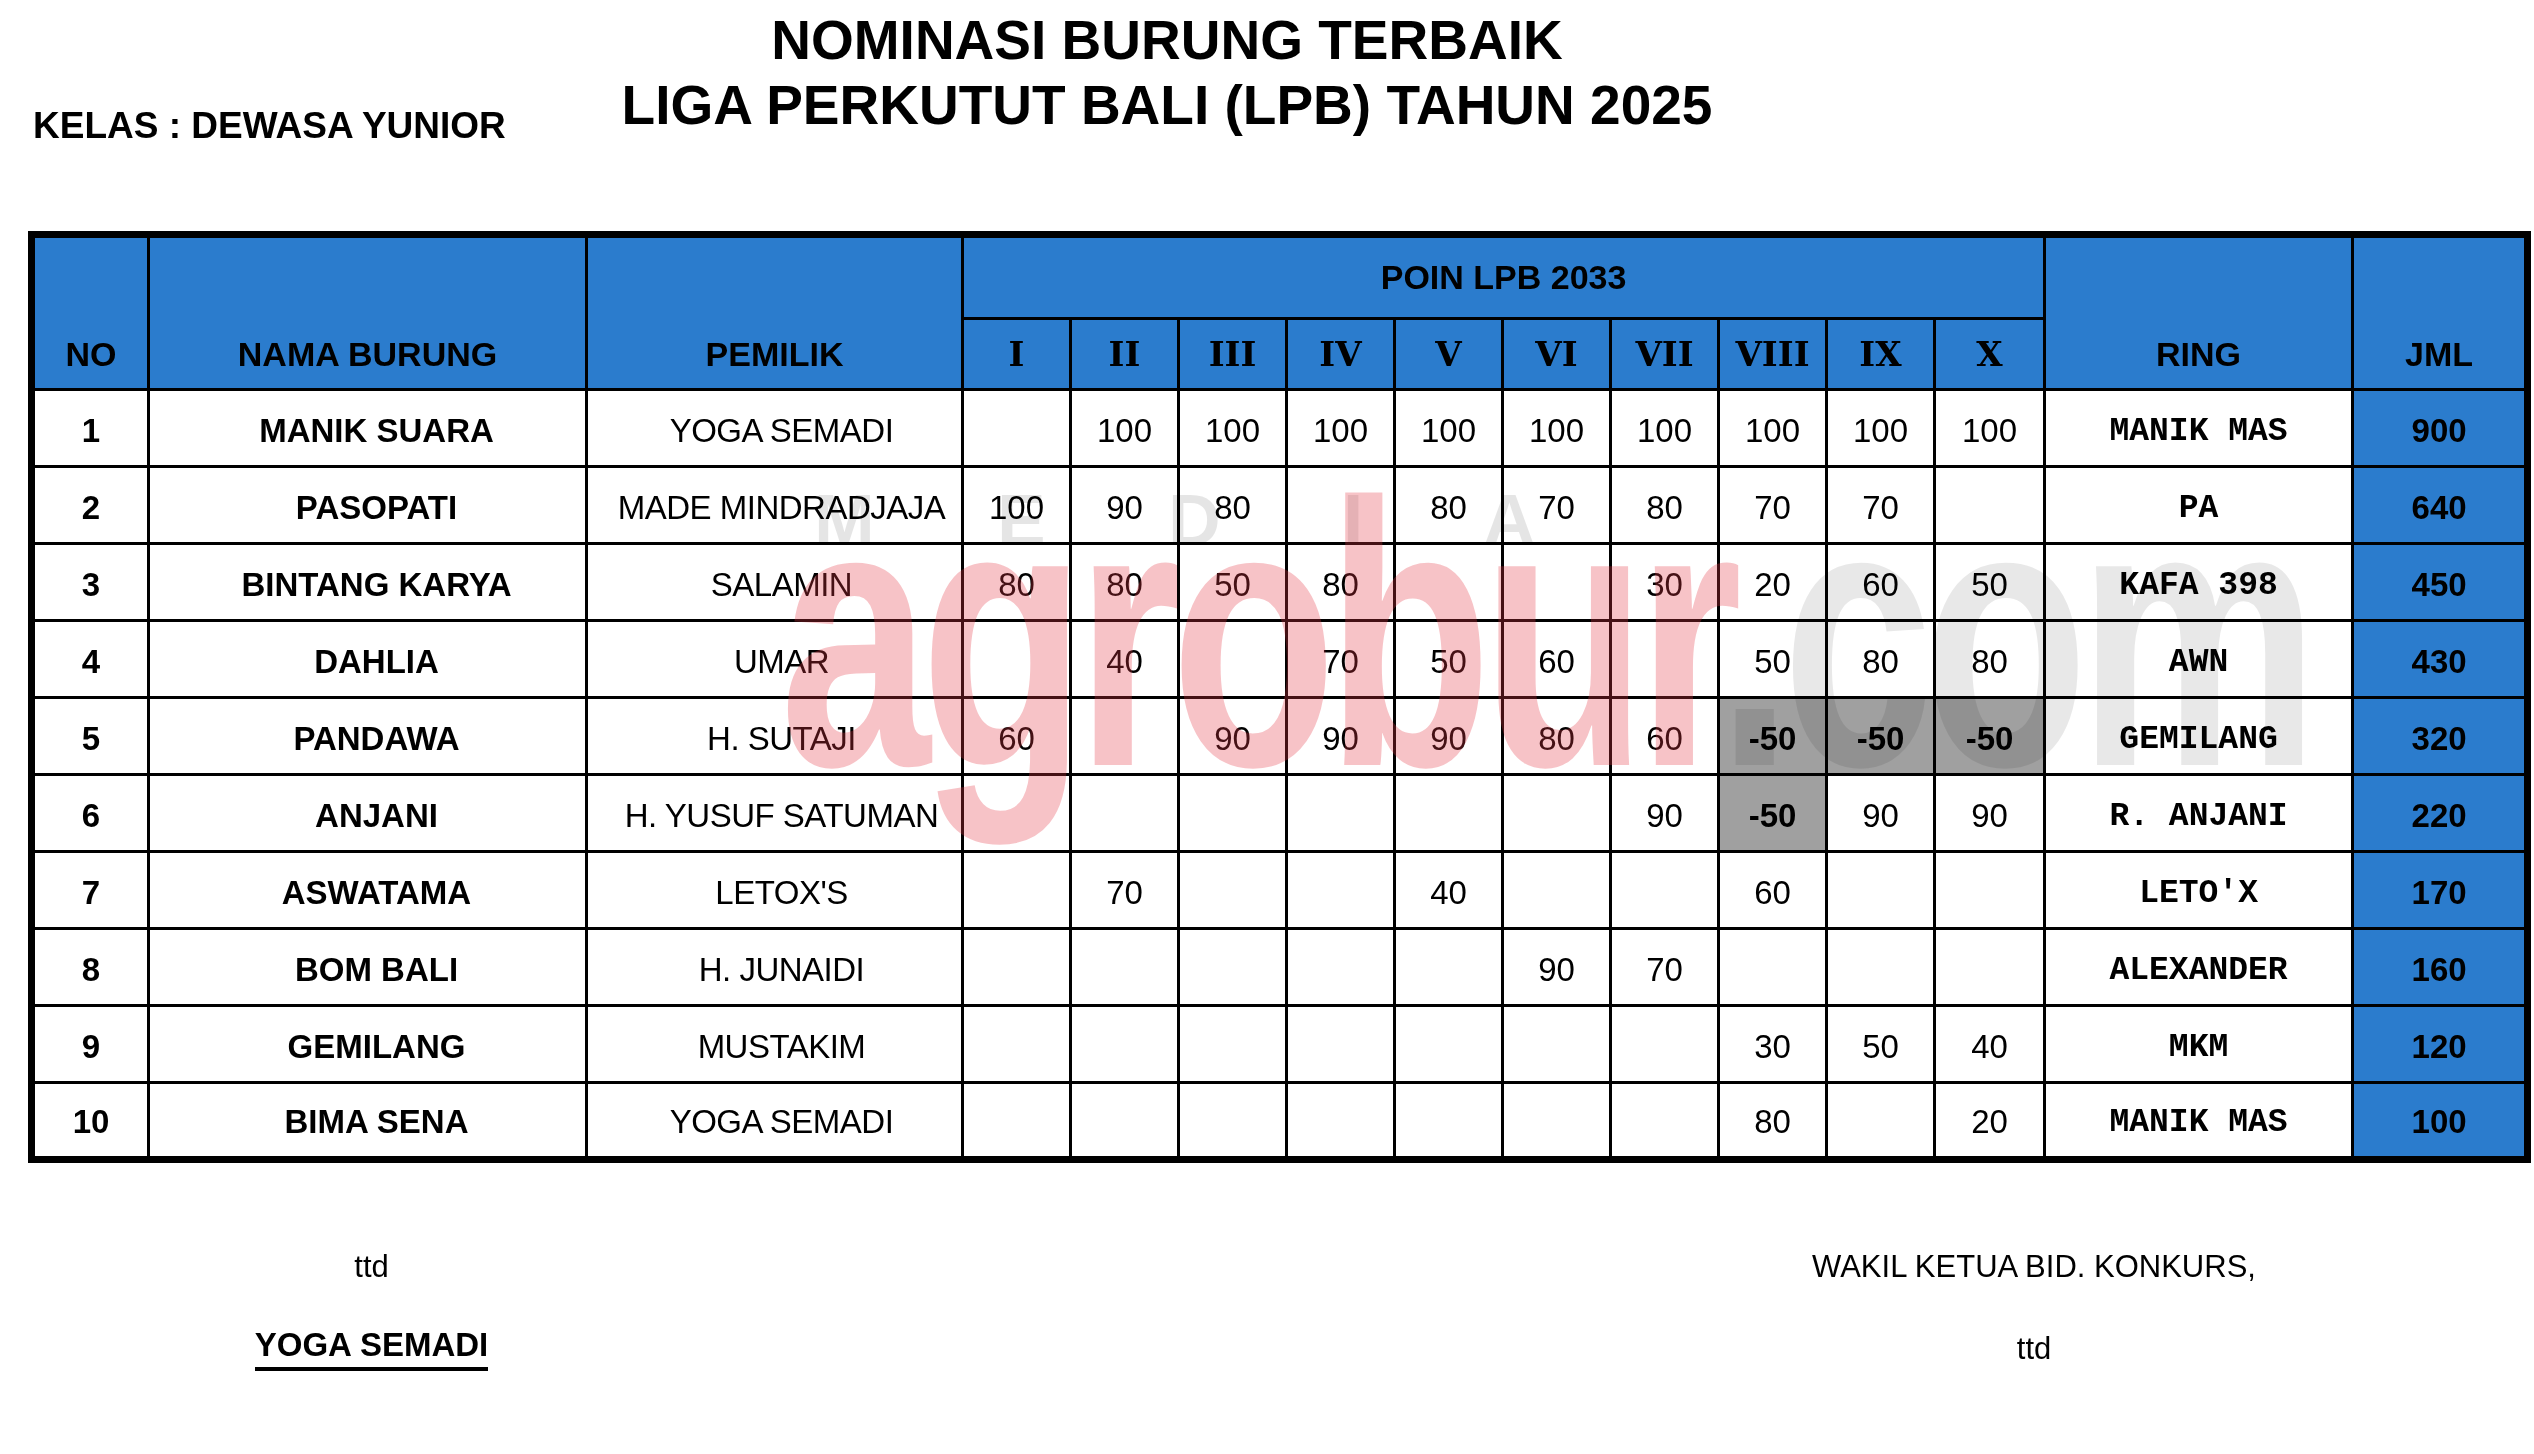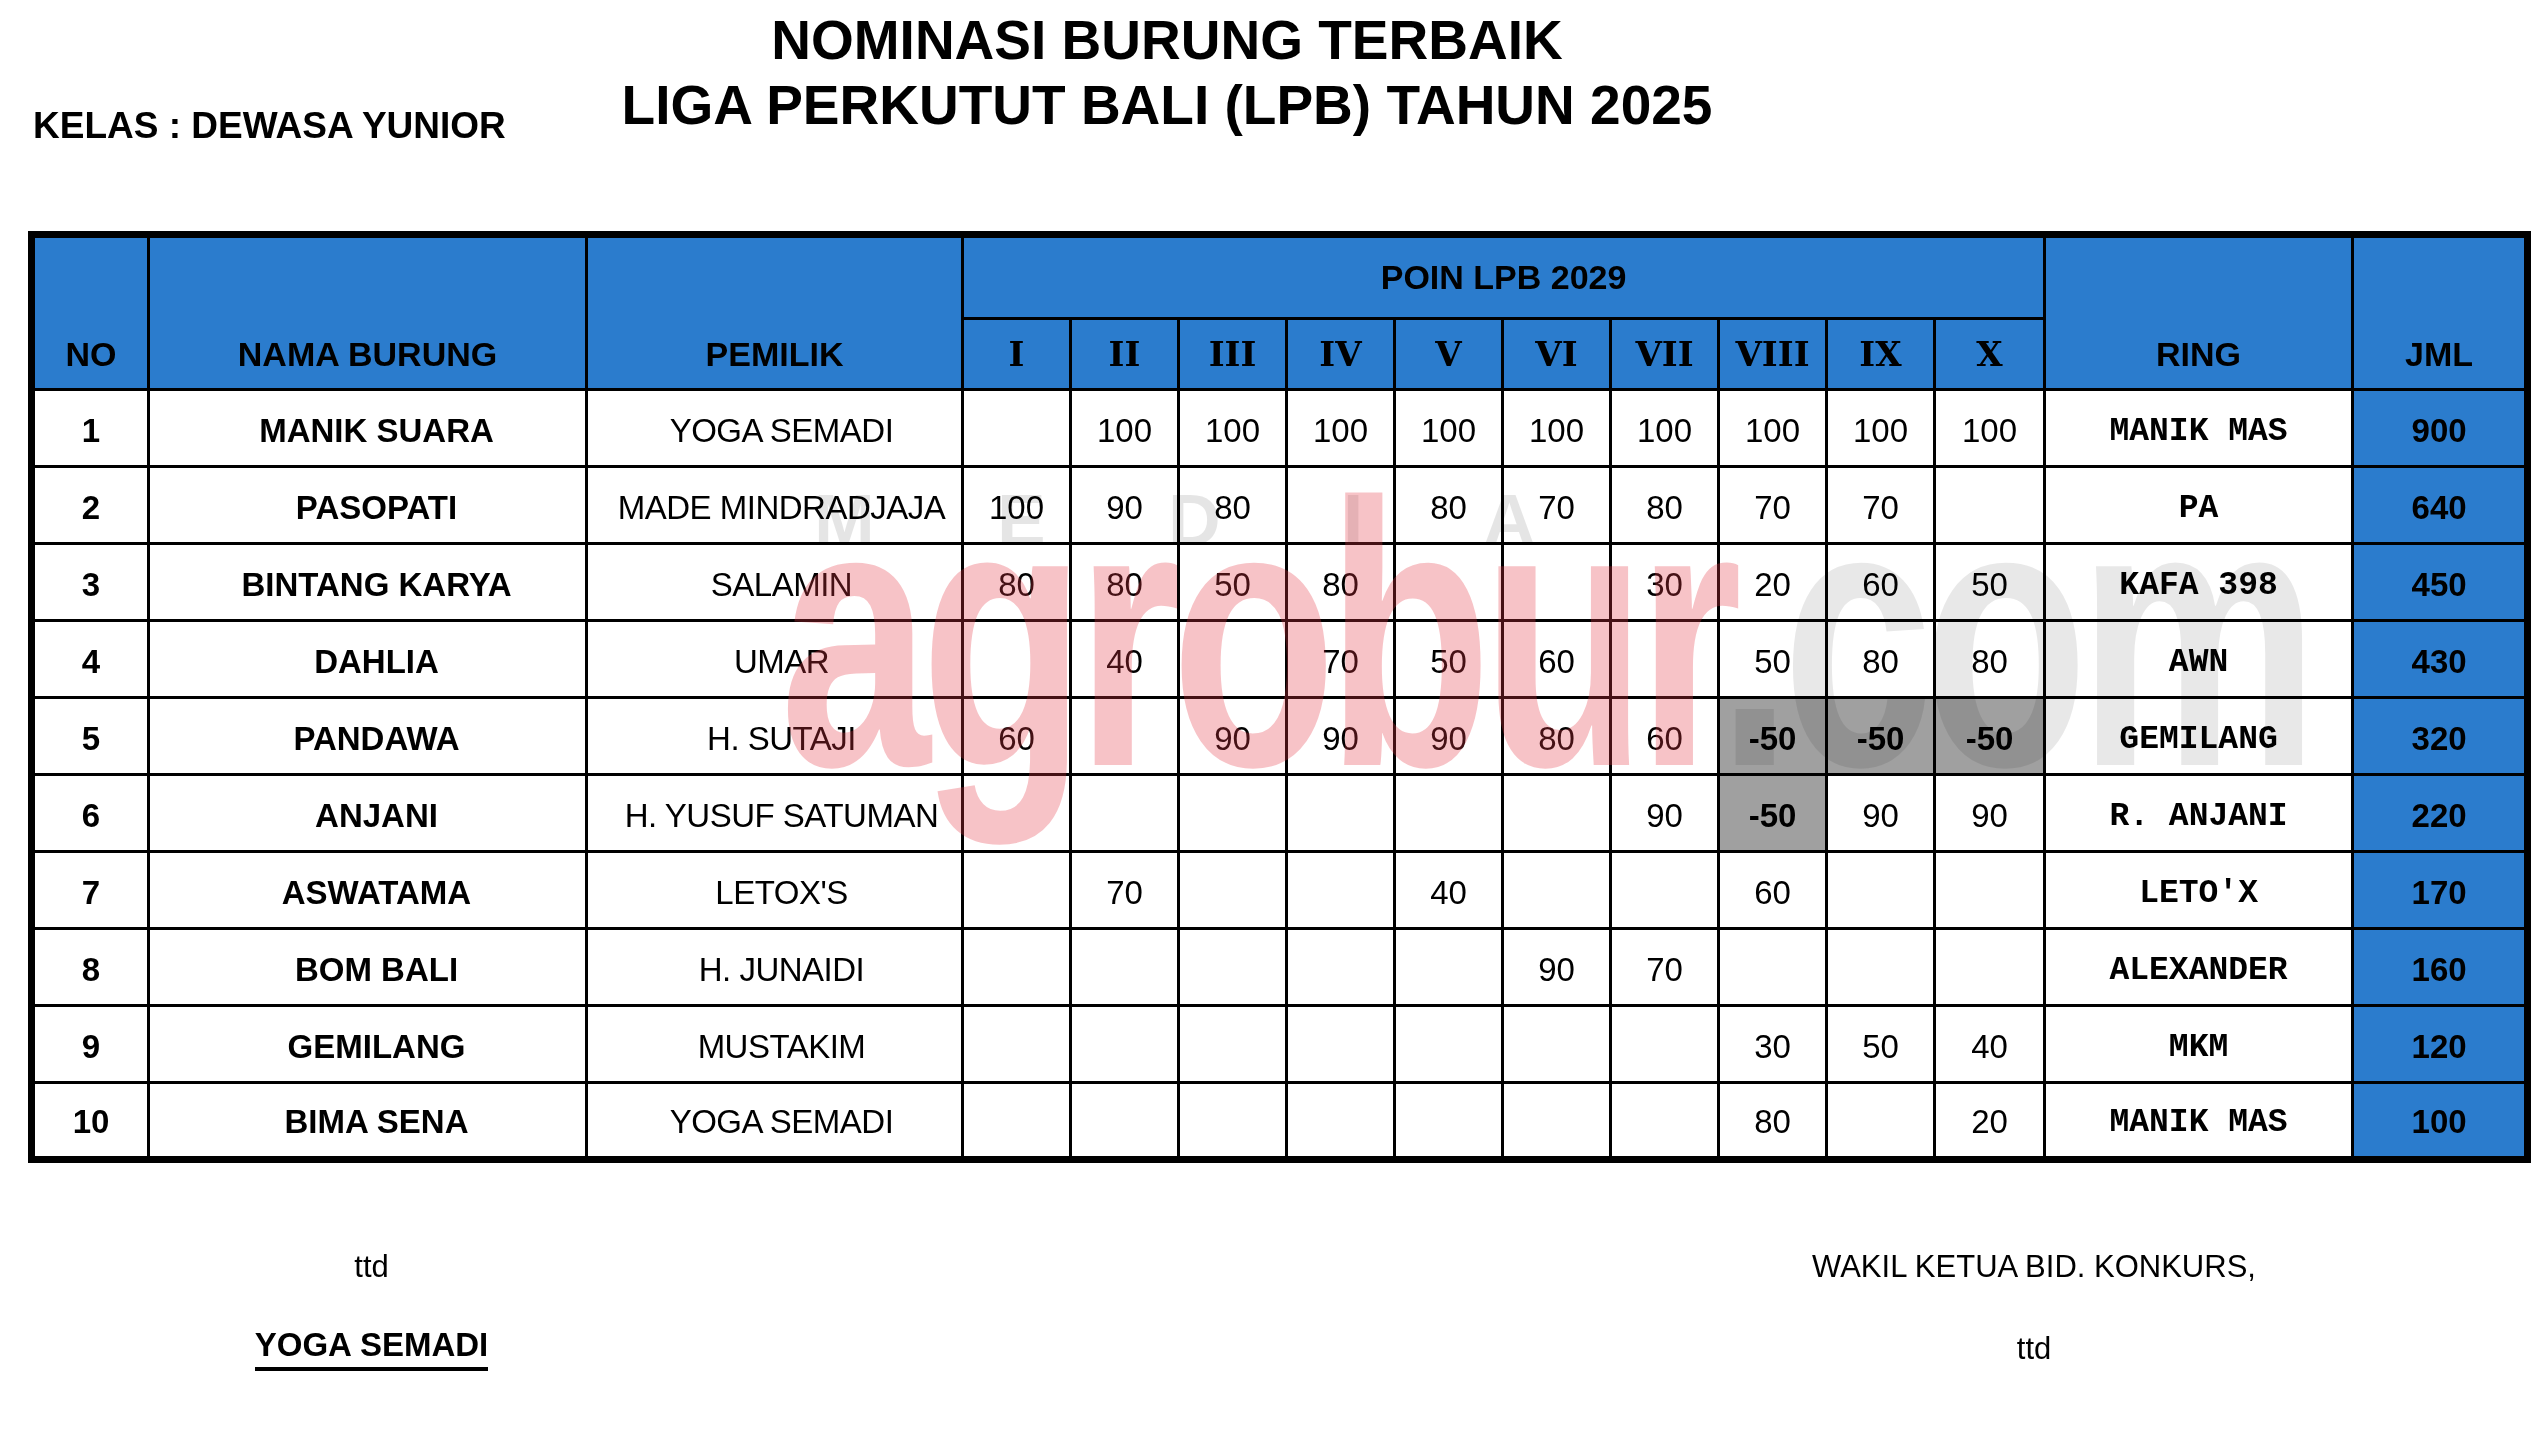--- a/index.html
+++ b/index.html
@@ -124,21 +124,21 @@
         <col style="width:108px">
       <col style="width:110px">
       <col style="width:308px">
       <col style="width:175px">
     </colgroup>
     <thead>
       <tr class="hrow1">
         <th rowspan="2">NO</th>
         <th rowspan="2">NAMA BURUNG</th>
         <th rowspan="2">PEMILIK</th>
-        <th colspan="10" class="poin-group">POIN LPB 2029</th>
+        <th colspan="10" class="poin-group">POIN LPB 2033</th>
         <th rowspan="2">RING</th>
         <th rowspan="2">JML</th>
       </tr>
       <tr class="hrow2">
           <th class="round-th">I</th>
           <th class="round-th">II</th>
           <th class="round-th">III</th>
           <th class="round-th">IV</th>
           <th class="round-th">V</th>
           <th class="round-th">VI</th>

